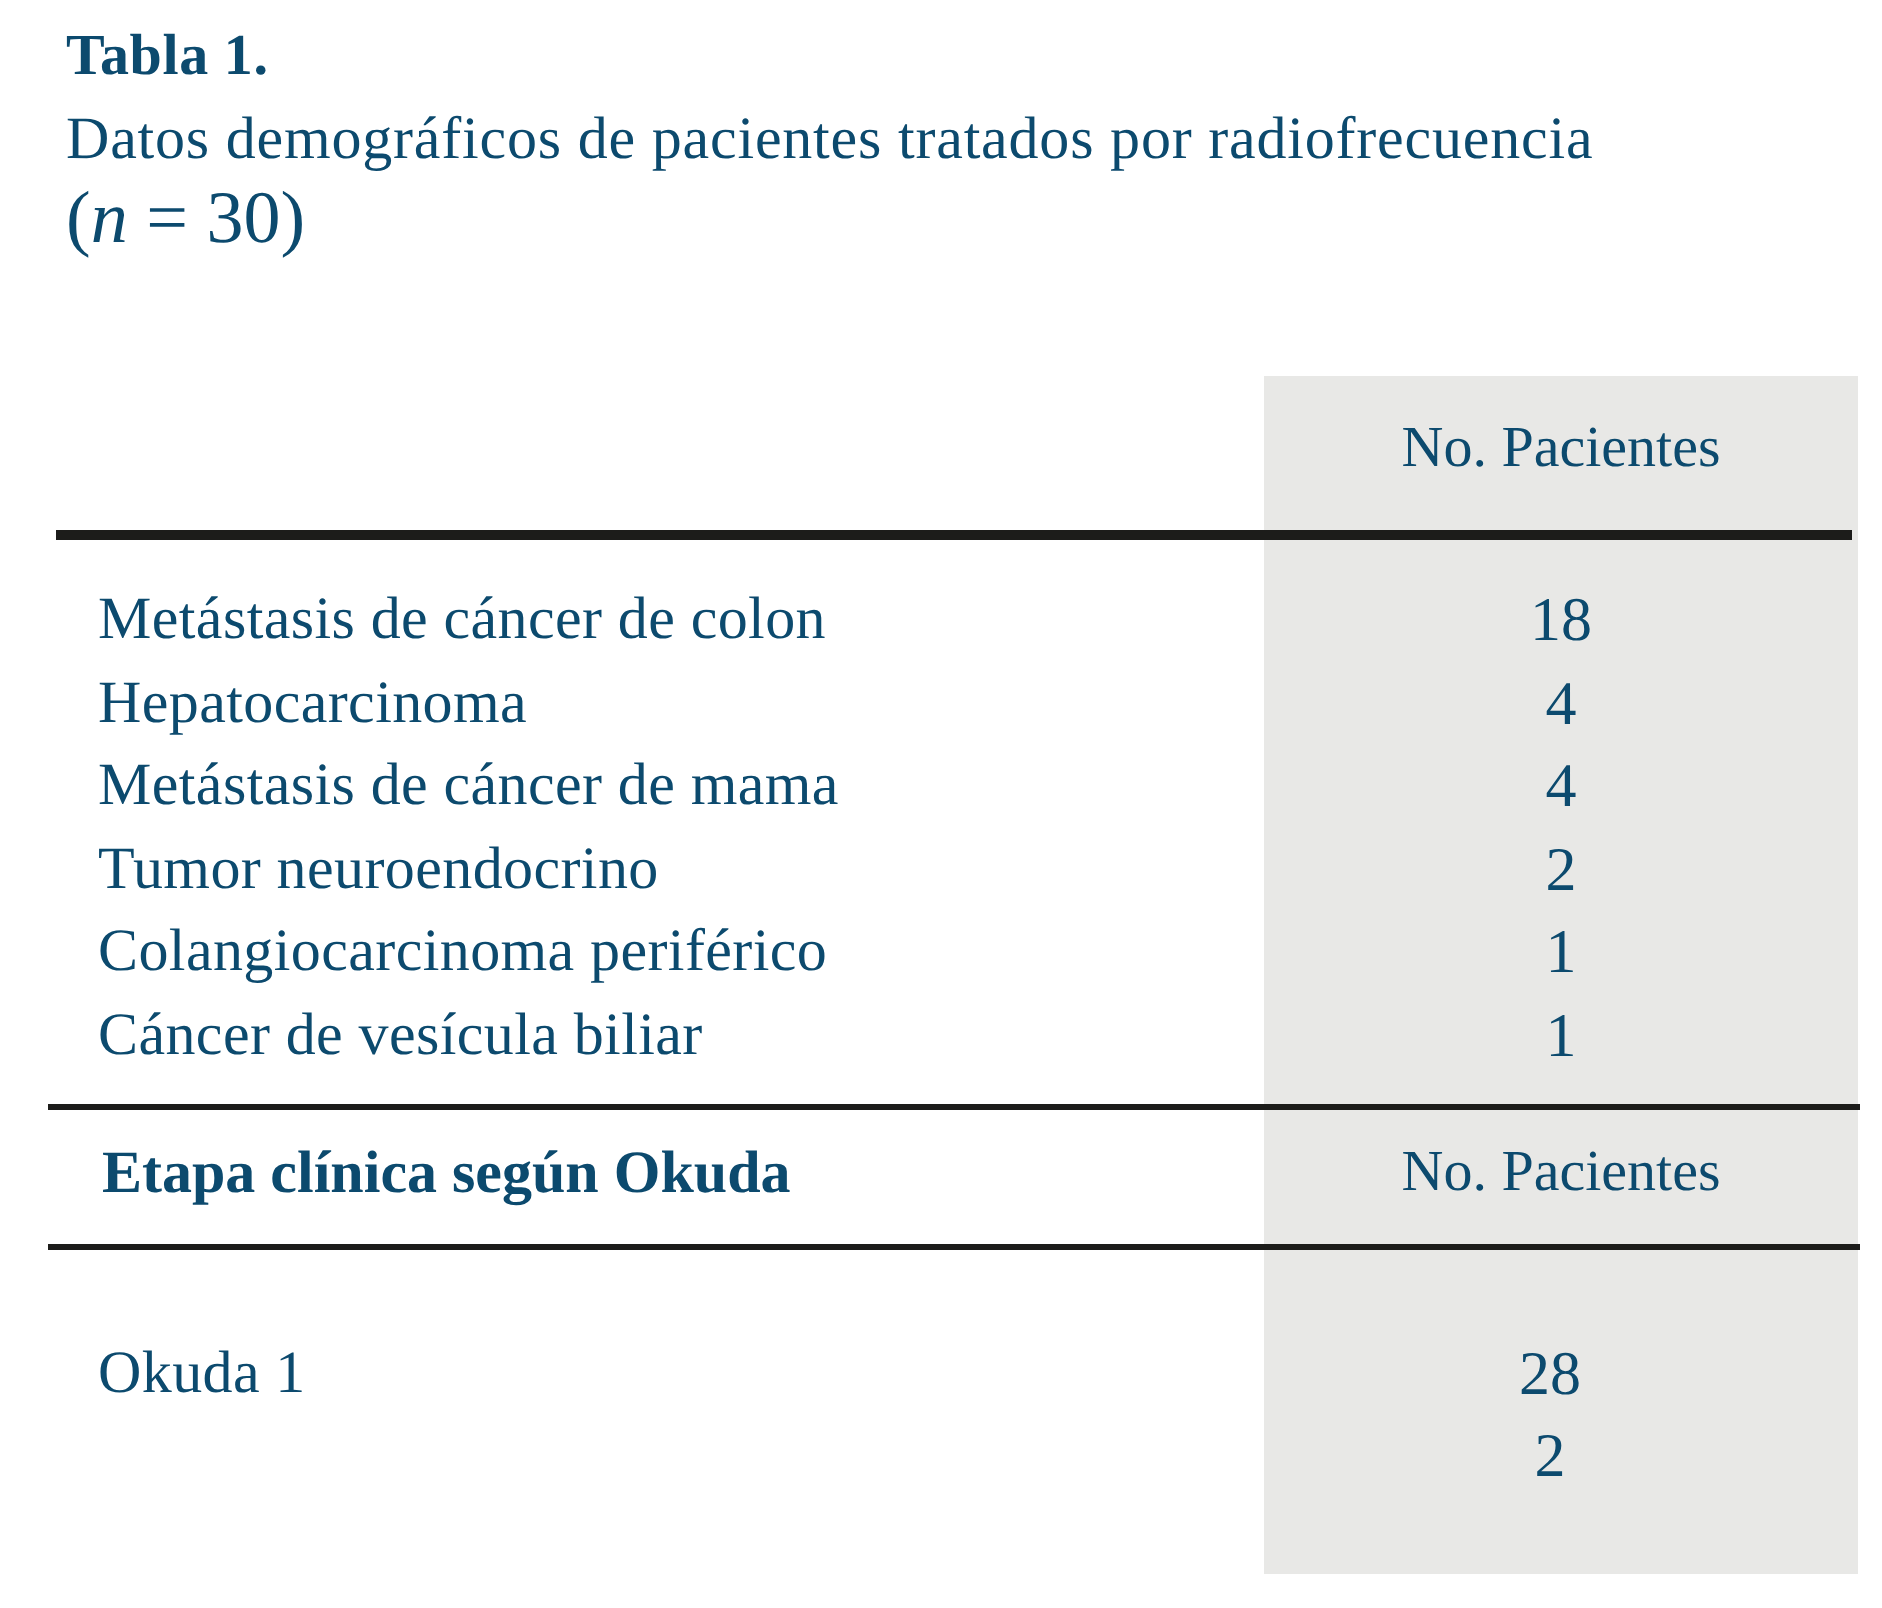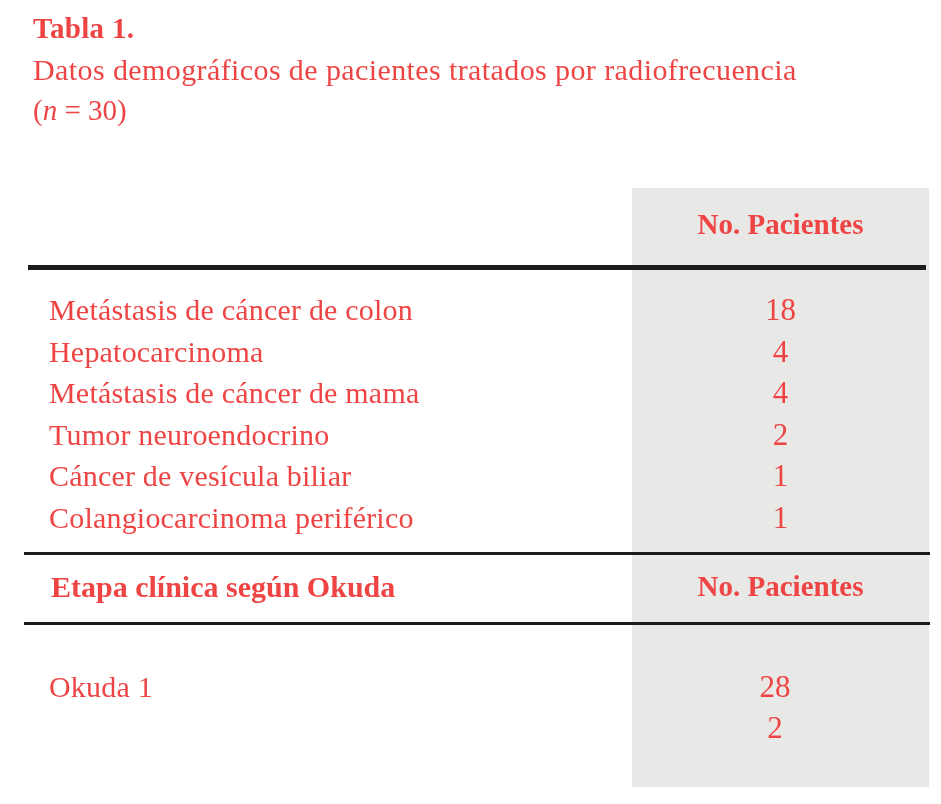--- a/index.html
+++ b/index.html
@@ -6,21 +6,21 @@
     margin: 0;
     padding: 0;
     background: #ffffff;
   }
   .page {
     position: relative;
     width: 941px;
     height: 804px;
     background: #ffffff;
     font-family: "Liberation Serif", "DejaVu Serif", serif;
-    color: #ef4444;
+    color: #0c4a6e;
     overflow: hidden;
   }
   
   .caption-block {
     position: absolute;
     left: 33px;
     top: 8px;
     width: 900px;
   }
   .caption-title {
@@ -28,21 +28,21 @@
     font-weight: bold;
     line-height: 41px;
     letter-spacing: 0.3px;
   }
   .caption-desc {
     font-size: 30px;
     line-height: 41px;
     letter-spacing: 0.4px;
   }
   .caption-n {
-    font-size: 29px;
+    font-size: 37px;
     line-height: 40px;
   }
   .caption-n .var { font-style: italic; }
   .caption-n .pre { white-space: pre; }
 
   
   .highlight-col {
     position: absolute;
     left: 632px;
     top: 188px;
@@ -75,21 +75,21 @@
     font-size: 30px;
     font-weight: bold;
     white-space: pre;
   }
   .hdr-value {
     position: absolute;
     left: 632px;
     width: 297px;
     text-align: center;
     font-size: 29px;
-    font-weight: bold;
+    font-weight: normal;
   }
 
   
   .rows {
     position: absolute;
   }
   .rows .row-label,
   .rows .row-value {
     white-space: pre;
   }
@@ -142,22 +142,22 @@
     <span class="hdr-value">No. Pacientes</span>
   </div>
 
   <div class="rule rule-a"></div>
 
   <div class="rows labels-1">
     <div class="row-label">Metástasis de cáncer de colon</div>
     <div class="row-label">Hepatocarcinoma</div>
     <div class="row-label">Metástasis de cáncer de mama</div>
     <div class="row-label">Tumor neuroendocrino</div>
+    <div class="row-label">Colangiocarcinoma periférico</div>
     <div class="row-label">Cáncer de vesícula biliar</div>
-    <div class="row-label">Colangiocarcinoma periférico</div>
   </div>
   <div class="rows values-1">
     <div class="row-value">18</div>
     <div class="row-value">4</div>
     <div class="row-value">4</div>
     <div class="row-value">2</div>
     <div class="row-value">1</div>
     <div class="row-value">1</div>
   </div>
 

